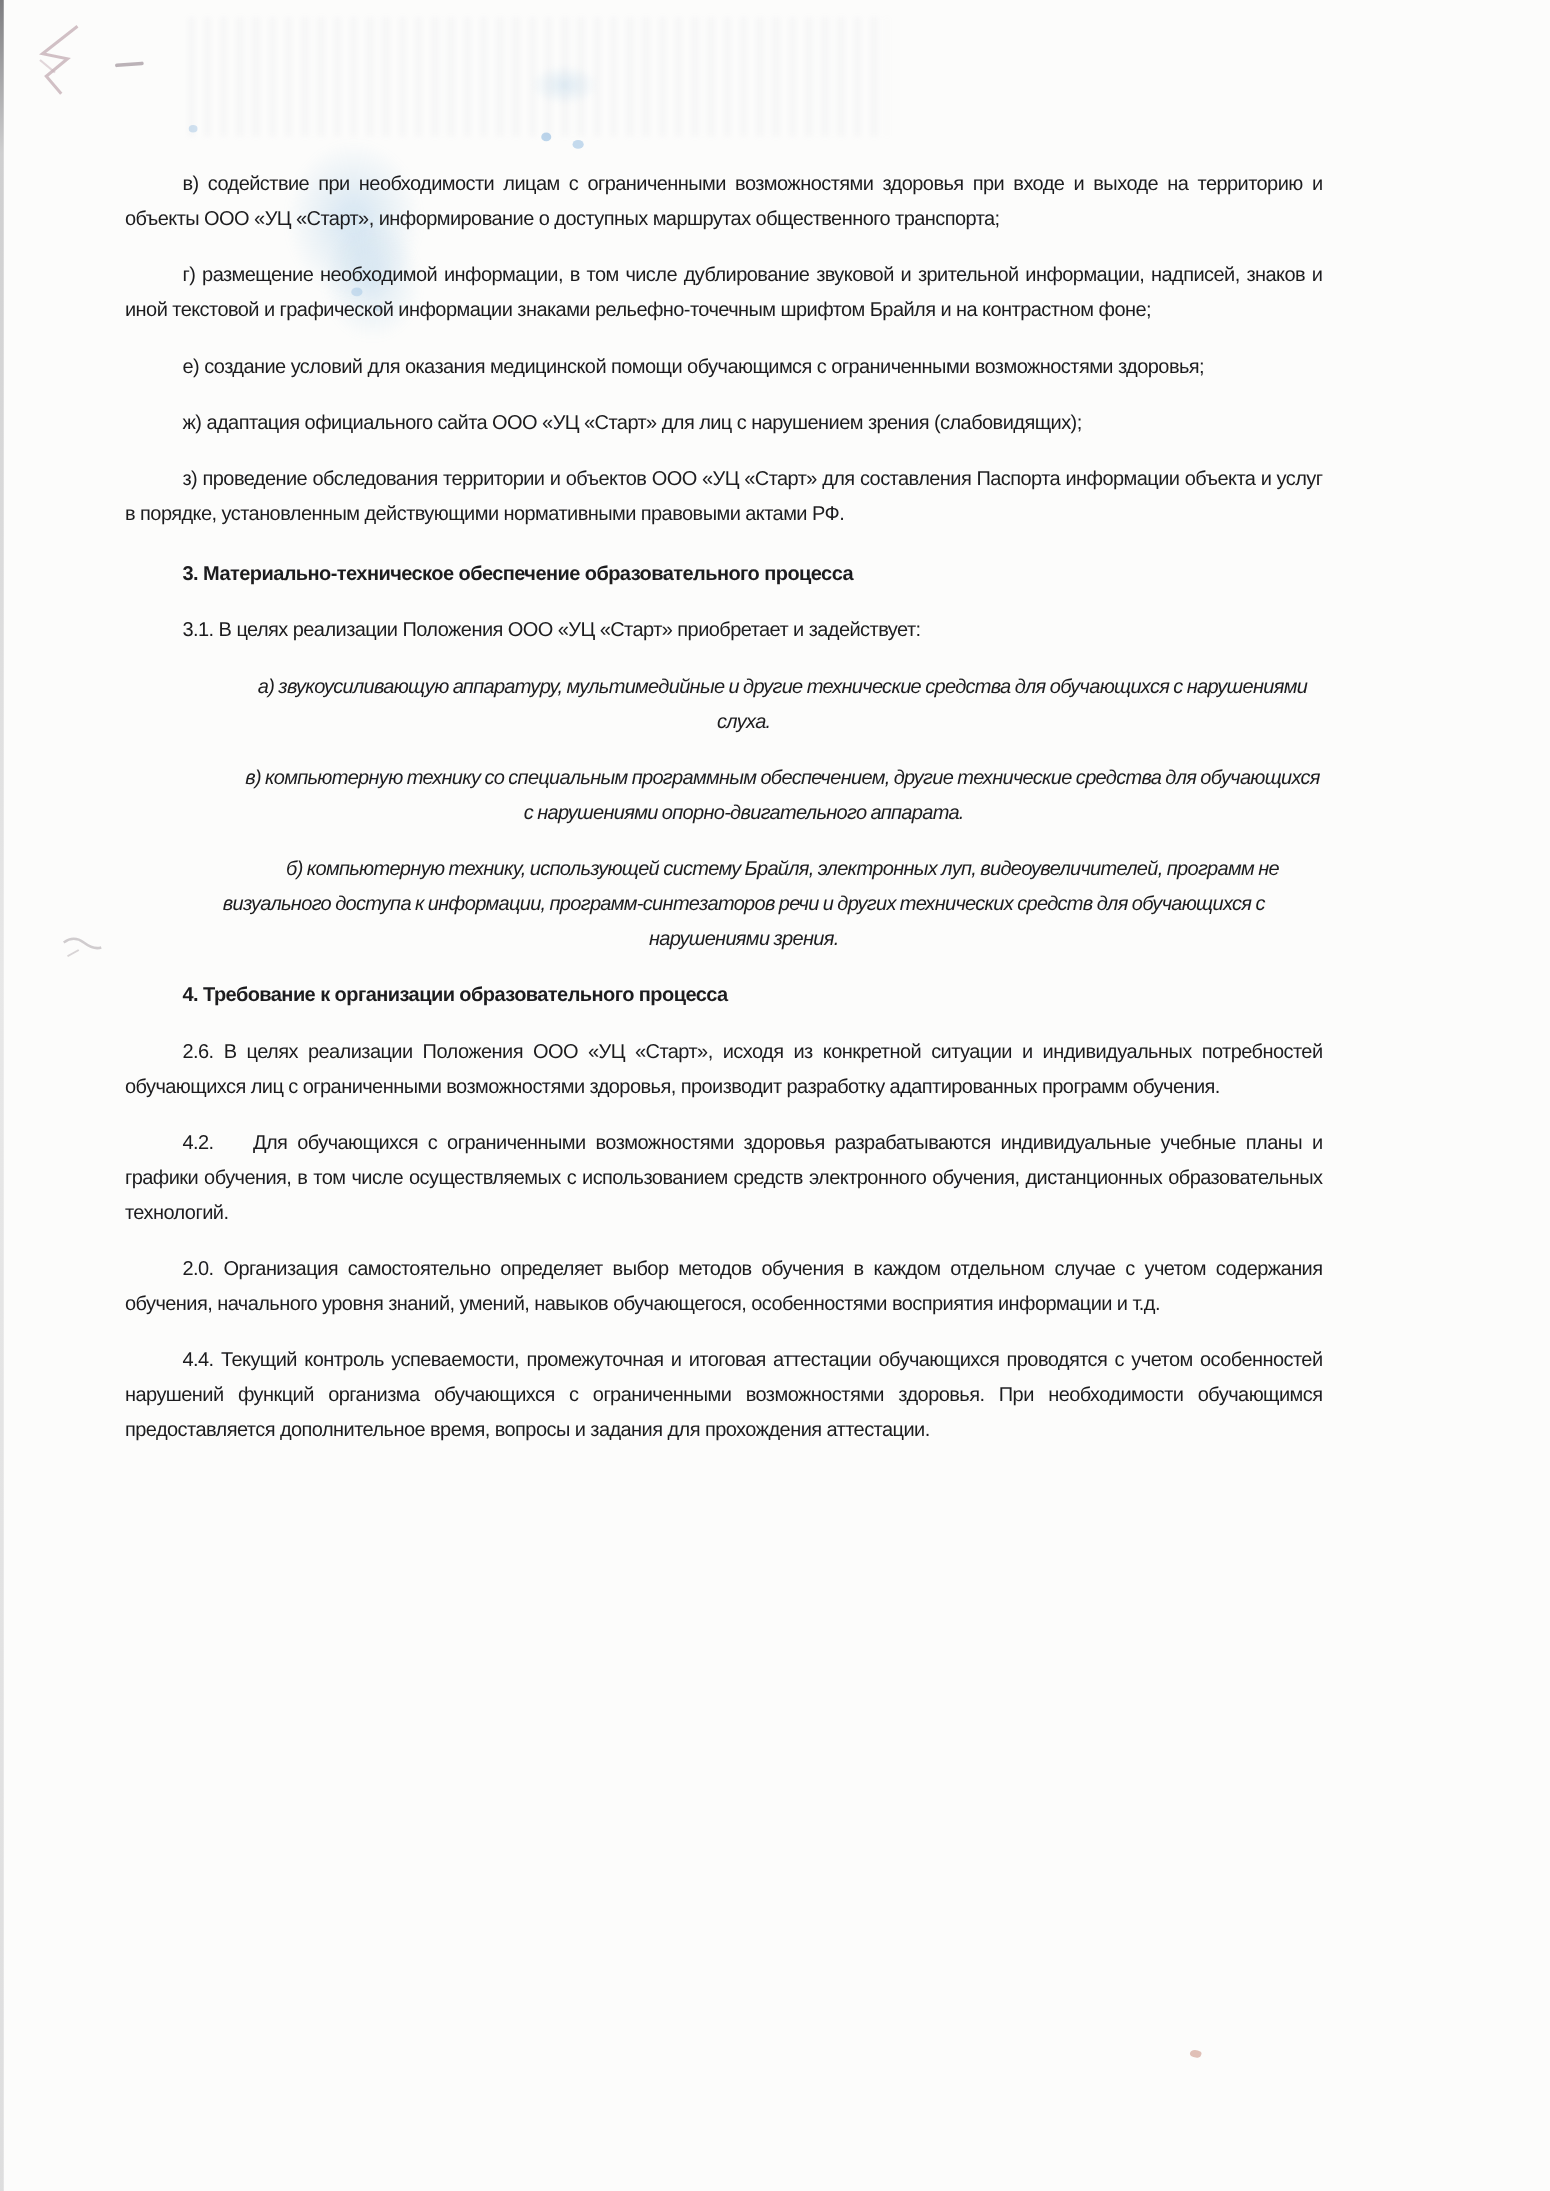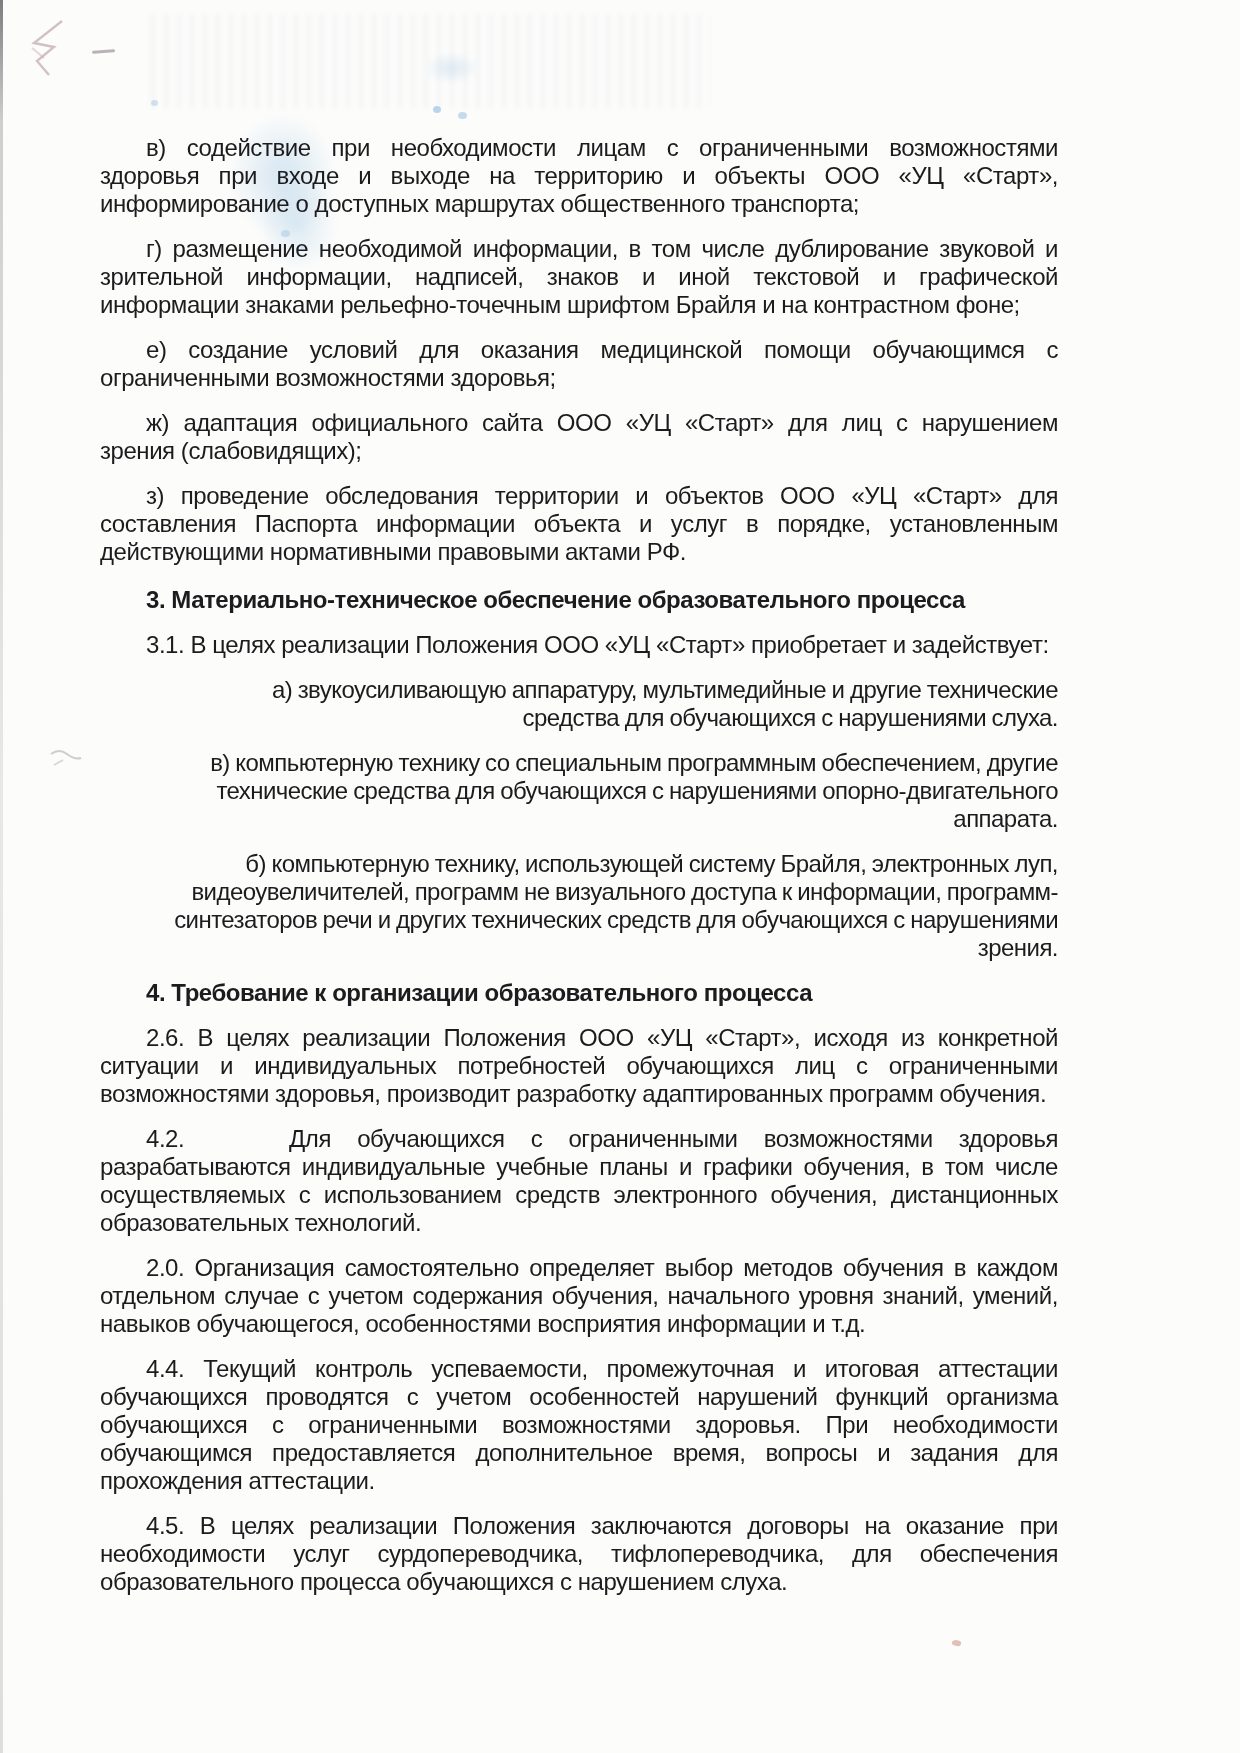--- a/index.html
+++ b/index.html
@@ -15,35 +15,36 @@
   
   .scan-edge {
     position: absolute; left: 0; top: 0; width: 3px; height: 100%;
     background: linear-gradient(180deg,
       rgba(40,40,45,.60) 0%, rgba(90,90,95,.28) 7%,
       rgba(125,125,130,.16) 45%, rgba(125,125,130,.24) 100%);
   }
   .content {
     position: absolute;
     left: 100px; top: 134px; width: 958px;
-    font-size: 24px; line-height: 28px; letter-spacing: -0.45px;
+    font-size: 16px; line-height: 28px; letter-spacing: -0.45px;
   }
   .content p {
     margin: 0 0 17px 0;
     text-align: justify;
     text-indent: 46px;
   }
   .content p.heading { font-weight: bold; text-align: left; }
   .content p.gap-above { margin-top: 20px; }
   .content p.sub {
     margin-left: 32px;
-    text-align: right;
+    text-align: center;
     text-indent: 62px;
     letter-spacing: -0.55px;
     word-spacing: -0.6px;
+    font-style: italic;
   }
   
   .artifact { position: absolute; pointer-events: none; }
   .ghost-noise {
     left: 150px; top: 14px; width: 560px; height: 95px;
     background: repeating-linear-gradient(90deg,
       rgba(150,155,175,.055) 0 6px, transparent 6px 13px);
     filter: blur(2px);
   }
   .blue-haze-1 {
@@ -114,16 +115,15 @@
     <p class="heading gap-above">3. Материально-техническое обеспечение образовательного процесса</p>
     <p class="body">3.1. В целях реализации Положения ООО «УЦ «Старт» приобретает и задействует:</p>
     <p class="sub">а) звукоусиливающую аппаратуру, мультимедийные и другие технические средства для обучающихся с нарушениями слуха.</p>
     <p class="sub">в) компьютерную технику со специальным программным обеспечением, другие технические средства для обучающихся с нарушениями опорно-двигательного аппарата.</p>
     <p class="sub">б) компьютерную технику, использующей систему Брайля, электронных луп, видеоувеличителей, программ не визуального доступа к информации, программ-синтезаторов речи и других технических средств для обучающихся с нарушениями зрения.</p>
     <p class="heading">4. Требование к организации образовательного процесса</p>
     <p class="body">2.6. В целях реализации Положения ООО «УЦ «Старт», исходя из конкретной ситуации и индивидуальных потребностей обучающихся лиц с ограниченными возможностями здоровья, производит разработку адаптированных программ обучения.</p>
     <p class="body">4.2.&nbsp;&nbsp;&nbsp;&nbsp;Для обучающихся с ограниченными возможностями здоровья разрабатываются индивидуальные учебные планы и графики обучения, в том числе осуществляемых с использованием средств электронного обучения, дистанционных образовательных технологий.</p>
     <p class="body">2.0. Организация самостоятельно определяет выбор методов обучения в каждом отдельном случае с учетом содержания обучения, начального уровня знаний, умений, навыков обучающегося, особенностями восприятия информации и т.д.</p>
     <p class="body">4.4. Текущий контроль успеваемости, промежуточная и итоговая аттестации обучающихся проводятся с учетом особенностей нарушений функций организма обучающихся с ограниченными возможностями здоровья. При необходимости обучающимся предоставляется дополнительное время, вопросы и задания для прохождения аттестации.</p>
-    <p class="body">4.5. В целях реализации Положения заключаются договоры на оказание при необходимости услуг сурдопереводчика, тифлопереводчика, для обеспечения образовательного процесса обучающихся с нарушением слуха.</p>
   </div>
 
 </div>
 
 </body></html>

